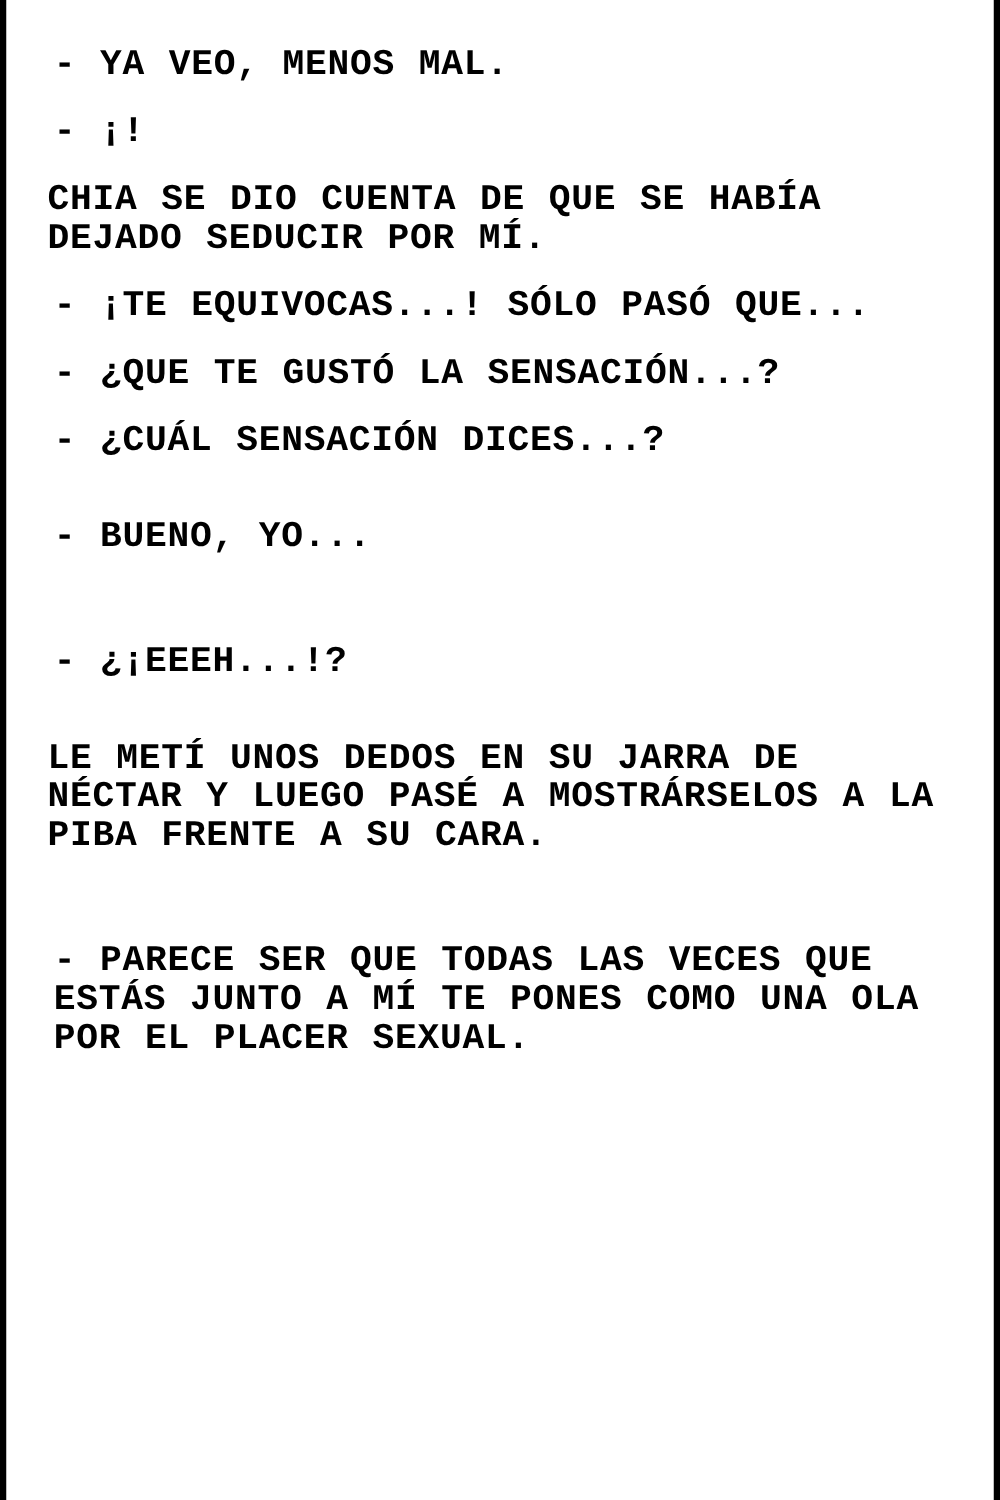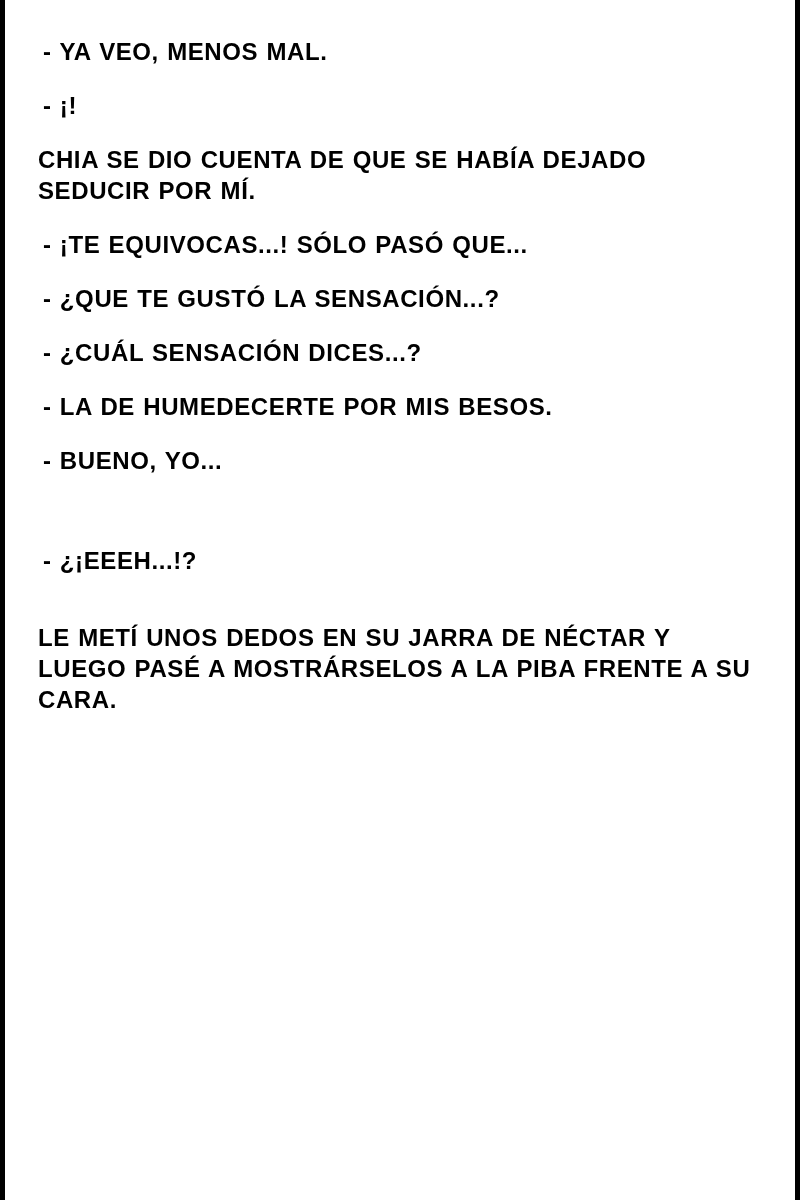--- a/index.html
+++ b/index.html
@@ -32,22 +32,22 @@
     background: #000000;
   }
   .content {
     position: absolute;
     left: 38px;
     top: 36px;
     width: 720px;
   }
   p.line {
     margin: 0 0 0 0;
-    font-family: Liberation Sans, sans-serif;
-    font-size: 24px;
+    font-family: Liberation Mono, monospace;
+    font-size: 29px;
     line-height: 31px;
     letter-spacing: 0.6px;
     color: #000000;
     font-weight: 600;
     font-stretch: condensed;
     text-transform: uppercase;
     word-spacing: 1px;
   }
   p.dialogue {
     margin-left: 5px;
@@ -75,21 +75,20 @@
 
     <p class="line dialogue">- ¡TE EQUIVOCAS...! SÓLO PASÓ QUE...</p>
     <div class="gap-sm"></div>
 
     <p class="line dialogue">- ¿QUE TE GUSTÓ LA SENSACIÓN...?</p>
     <div class="gap-sm"></div>
 
     <p class="line dialogue">- ¿CUÁL SENSACIÓN DICES...?</p>
     <div class="gap-sm"></div>
 
-    <p class="line dialogue">- LA DE HUMEDECERTE POR MIS BESOS.</p>
     <div class="gap-sm"></div>
 
     <p class="line dialogue">- BUENO, YO...</p>
     <div class="gap-sm"></div>
 
     <div class="gap-sm"></div>
 
     <div class="gap-sm"></div>
 
     <p class="line dialogue">- ¿¡EEEH...!?</p>
@@ -97,15 +96,16 @@
 
     <div class="gap-sm"></div>
 
     <p class="line narration">LE METÍ UNOS DEDOS EN SU JARRA DE NÉCTAR Y LUEGO PASÉ A MOSTRÁRSELOS A LA PIBA FRENTE A SU CARA.</p>
     <div class="gap-sm"></div>
 
     <div class="gap-sm"></div>
 
     <div class="gap-sm"></div>
 
+    <p class="line dialogue">- PARECE SER QUE TODAS LAS VECES QUE ESTÁS JUNTO A MÍ TE PONES COMO UNA OLA POR EL PLACER SEXUAL.</p>
 
   </div>
 </div>
 
 </body></html>

